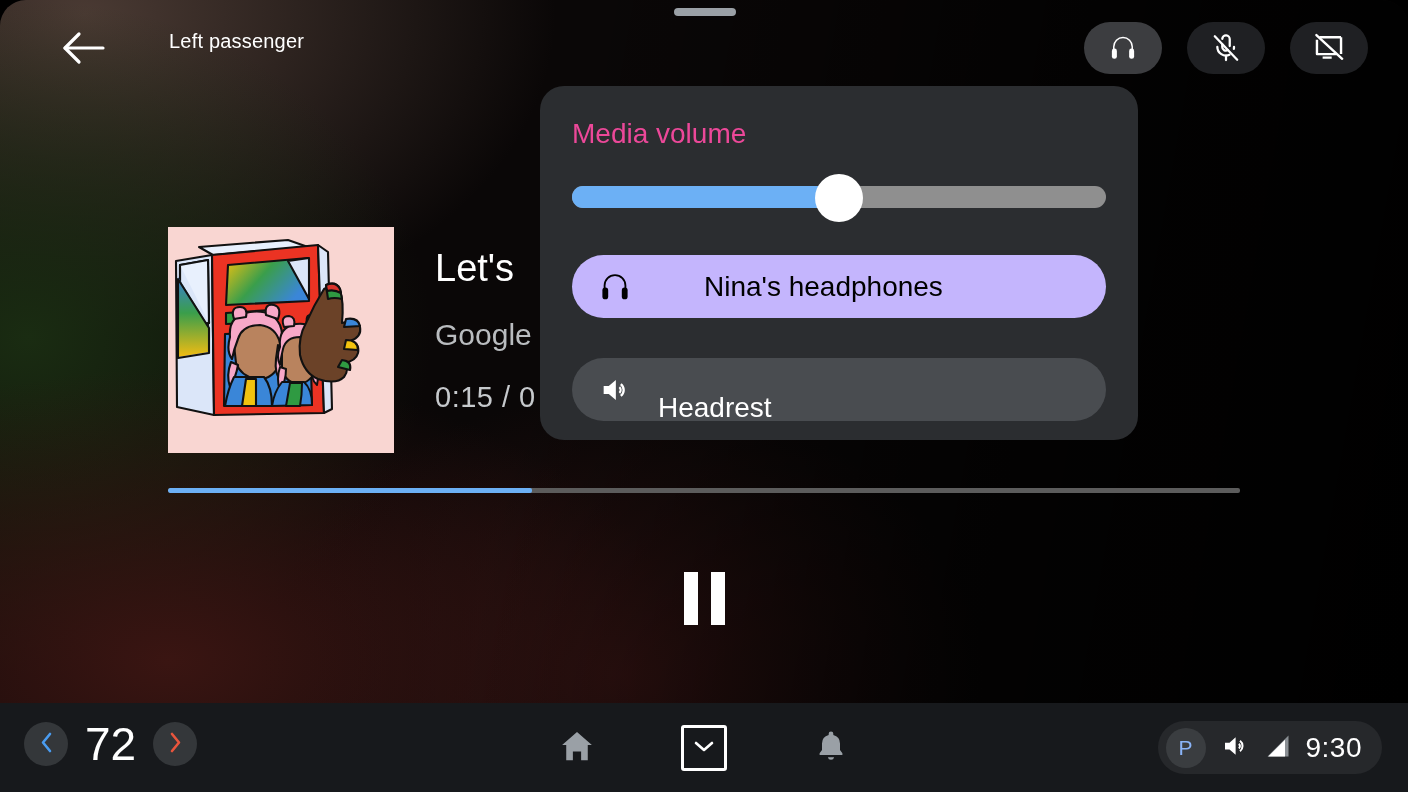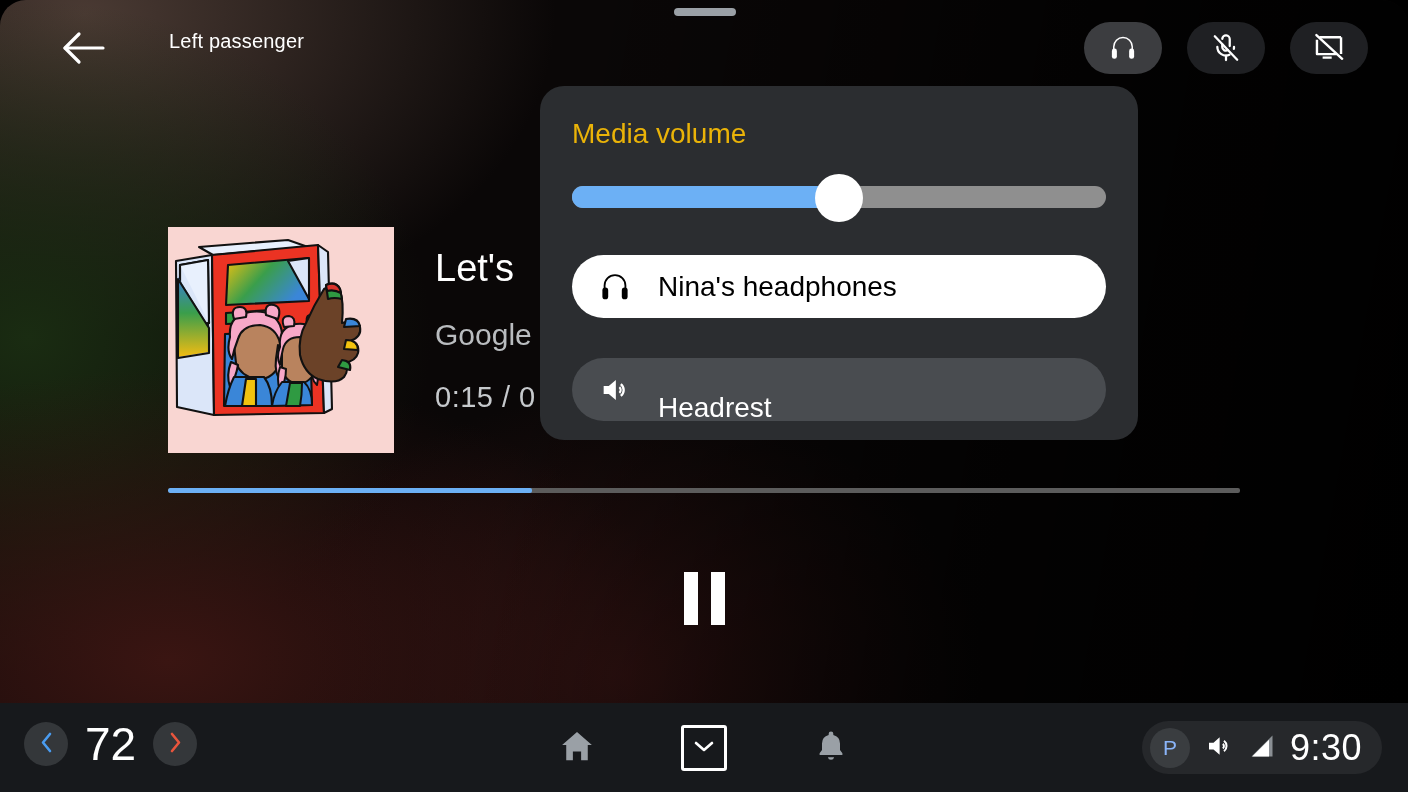--- a/index.html
+++ b/index.html
@@ -67,35 +67,35 @@
     position:absolute; left:676px; top:570px; width:56px; height:56px;
     display:flex; align-items:center; justify-content:center; gap:13px; cursor:pointer;
   }
   .pause-bar{width:14px; height:53px; background:#fff;}
 
   
   .vol-popup{
     position:absolute; left:540px; top:86px; width:598px; height:354px;
     background:#2b2d30; border-radius:24px;
   }
-  .vol-title{position:absolute; left:32px; top:32px; font-size:28px; color:#eab308;}
+  .vol-title{position:absolute; left:32px; top:32px; font-size:28px; color:#ec4899;}
   .vol-slider{
     position:absolute; left:32px; top:95px; width:534px; height:22px; cursor:pointer;
   }
   .vol-track{position:absolute; left:0; top:5px; width:534px; height:22px; border-radius:11px; background:#8f8f8f;}
   .vol-fill{position:absolute; left:0; top:5px; height:22px; border-radius:11px; background:#6cb0f5;}
   .vol-thumb{
     position:absolute; top:-7px; width:48px; height:48px; border-radius:50%;
     background:#fff; transform:translateX(-24px); cursor:grab;
   }
   .dev-opt{
     position:absolute; left:32px; width:534px; height:63px; border-radius:32px;
     display:flex; align-items:center; padding-left:26px; cursor:pointer;
   }
-  .dev-opt.sel{background:#ffffff; top:169px;}
+  .dev-opt.sel{background:#c4b5fd; top:169px;gap:46px;}
   .dev-opt.unsel{background:#494c50; top:272px;}
   .dev-opt .ic{width:38px; display:flex; align-items:center; justify-content:flex-start;}
   .dev-opt .lbl{font-size:28px; margin-left:22px; white-space:nowrap;}
   .dev-opt.sel .lbl{color:#000;}
   .dev-opt.unsel .lbl{color:#fff;margin-top:36px;}
 
   
   .navbar{
     position:absolute; left:0; top:703px; width:1408px; height:89px;
     background:#17191c;
@@ -111,21 +111,21 @@
   .nav-icon.boxed{border:3px solid #fff; width:46px; height:46px; border-radius:3px;}
   .status-pill{
     position:absolute; right:26px; top:18px; height:53px; border-radius:27px;
     background:#26282b; display:flex; align-items:center; padding:0 20px 0 8px; gap:14px; cursor:pointer;
   }
   .avatar{
     width:40px; height:40px; border-radius:50%; background:#3a3d40;
     display:flex; align-items:center; justify-content:center;
     font-size:21px; color:#8ab4f8;
   }
-  .clock{font-size:36px; color:#fff; letter-spacing:.5px;}
+  .clock{font-size:28px; color:#fff; letter-spacing:.5px;}
 </style>
 </head>
 <body>
 
 <div id="root">
 
   <div class="app-window">
     <div class="amb g1"></div>
     <div class="amb g2"></div>
     <div class="amb g3"></div>

